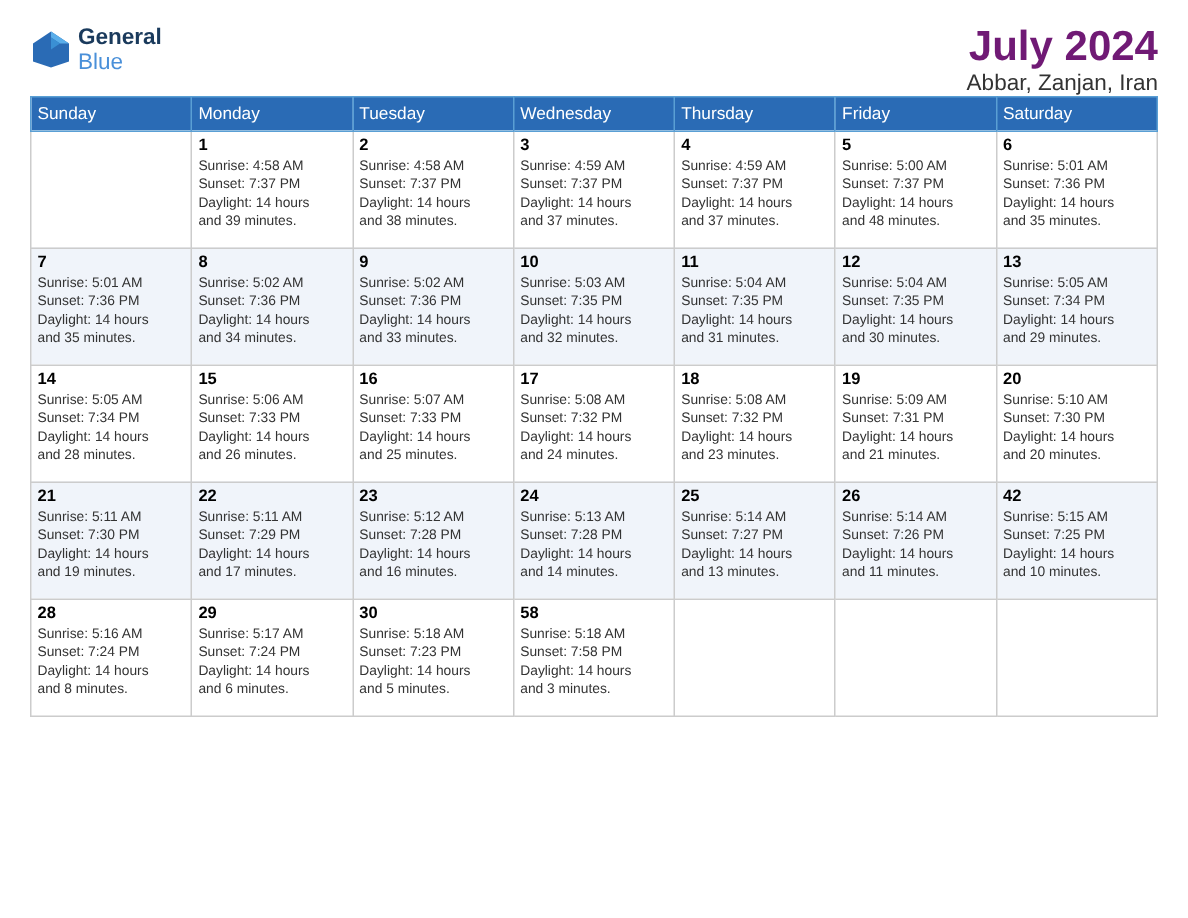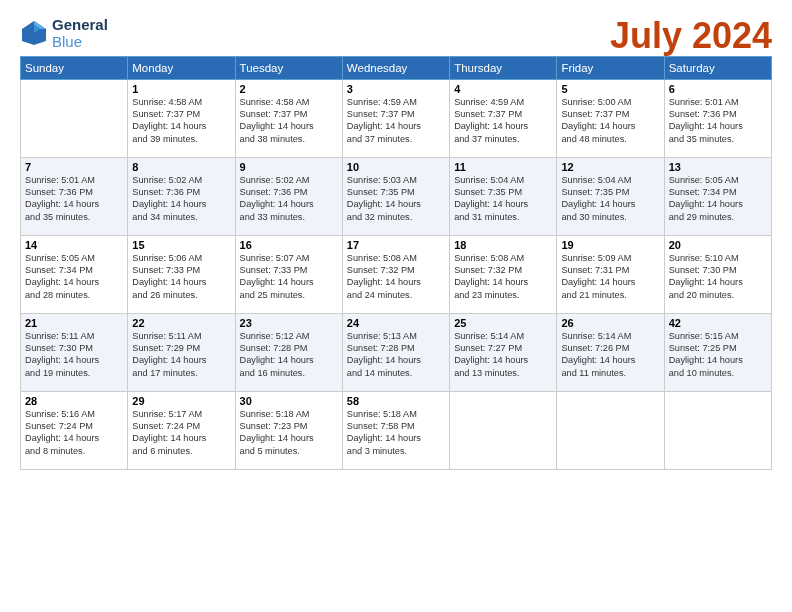--- a/index.html
+++ b/index.html
@@ -26,23 +26,23 @@
     }
     .logo-icon {
       width: 28px;
       height: 28px;
       margin-right: 4px;
     }
     .title-block {
       text-align: right;
     }
     .month-title {
-      font-size: 36px;
+      font-size: 28px;
       font-weight: bold;
-      color: #c2410c;
+      color: #701a75;
       line-height: 1.1;
     }
     .subtitle {
       font-size: 15px;
       color: #333;
     }
     table {
       width: 100%;
       border-collapse: collapse;
       table-layout: fixed;
@@ -96,20 +96,21 @@
         <polygon points="14,2 26,10 20,10 14,6" fill="#5aaeea"></polygon>
         <polygon points="14,6 20,10 14,14" fill="#3a8fd4"></polygon>
       </svg>
       <div>
         <div style="font-size:15px;font-weight:bold;color:#1a3a5c;">General</div>
         <div style="font-size:15px;font-weight:normal;color:#4a90d9;">Blue</div>
       </div>
     </div>
     <div class="title-block">
       <div class="month-title">July 2024</div>
+      <div class="subtitle">Abbar, Zanjan, Iran</div>
     </div>
   </div>
 
   <table>
     <thead>
       <tr>
         <th>Sunday</th>
         <th>Monday</th>
         <th>Tuesday</th>
         <th>Wednesday</th>

